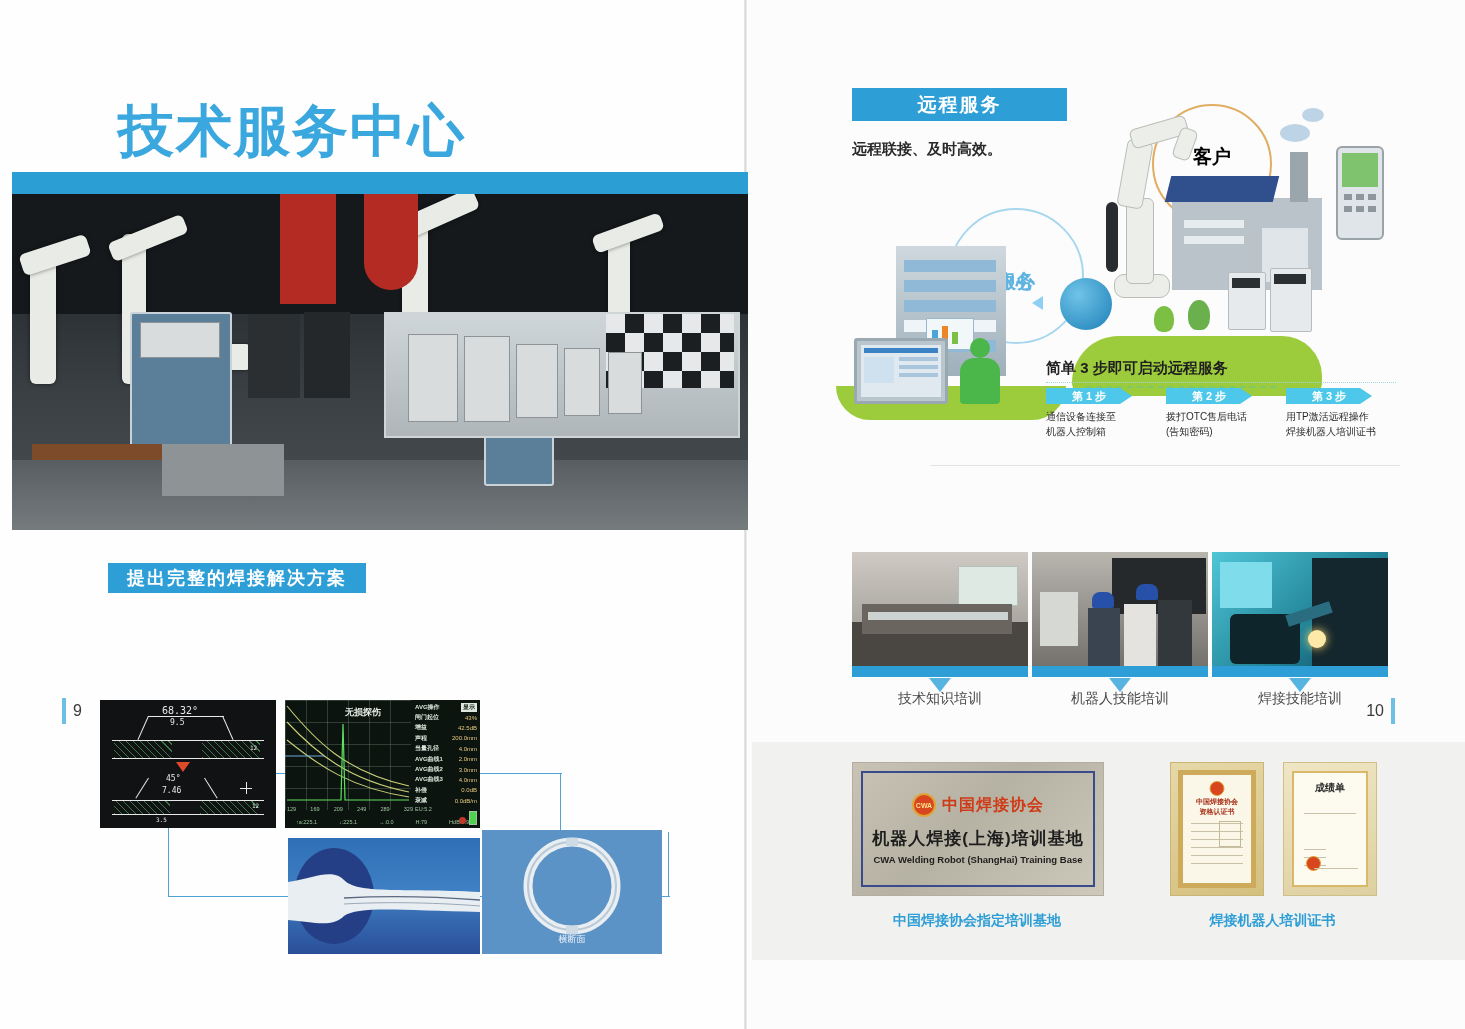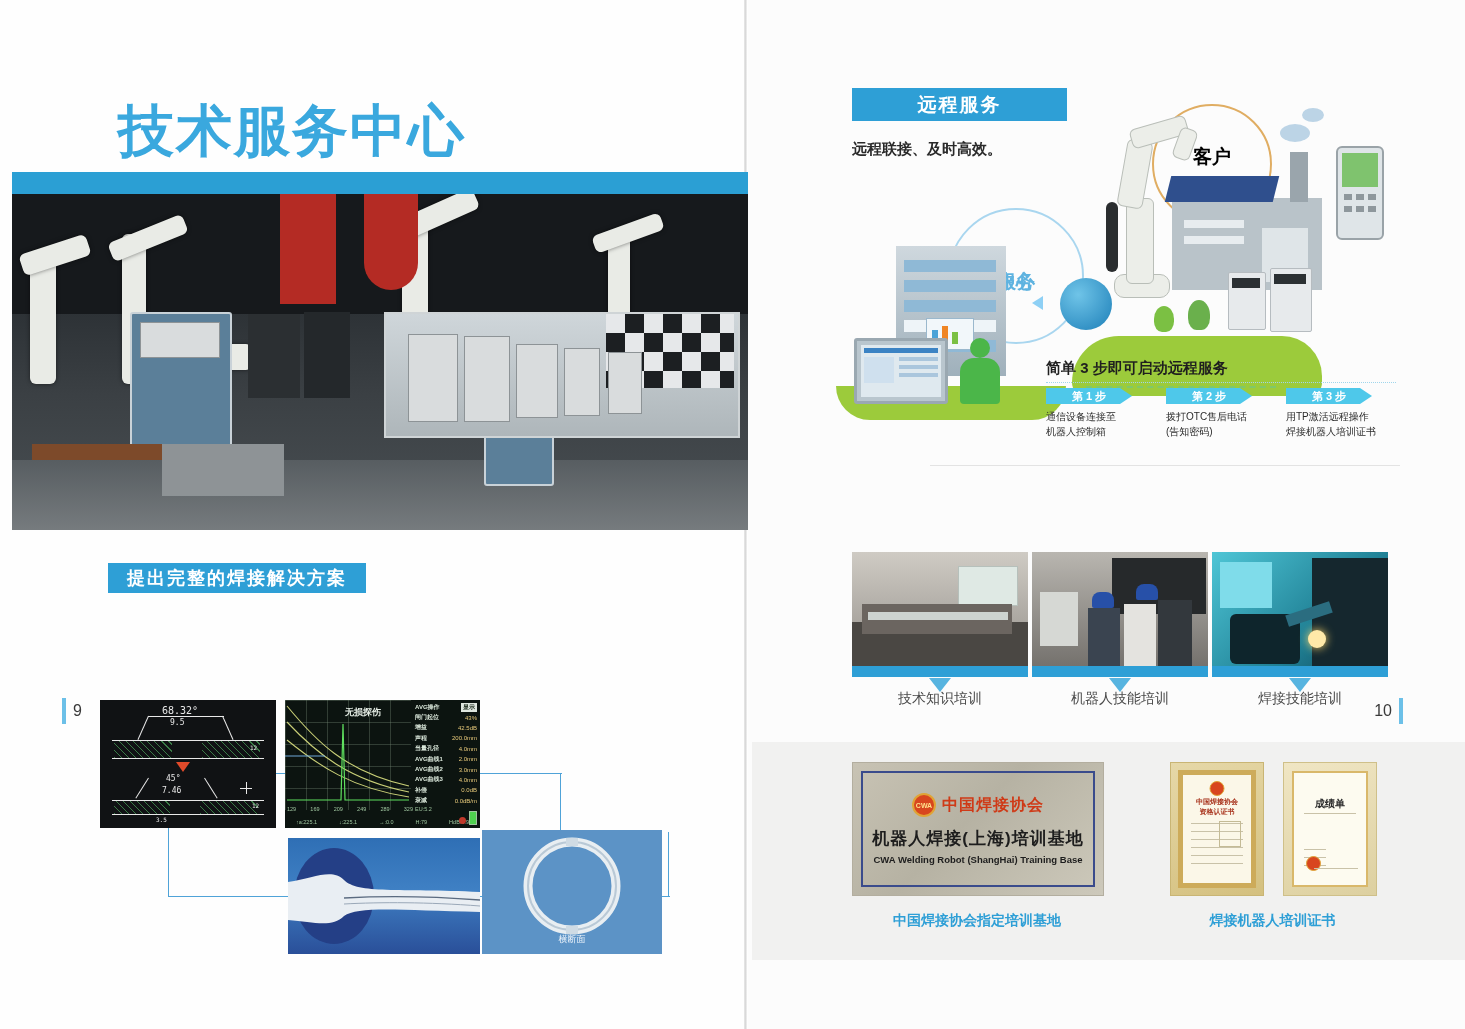--- a/index.html
+++ b/index.html
@@ -177,21 +177,21 @@
   .certB-in{position:absolute;left:8px;top:8px;right:8px;bottom:8px;background:#fdfbf0;
     border:2px solid #d9b86a;}
   .cert-t{position:absolute;width:100%;text-align:center;font-size:7px;font-weight:bold;color:#a8331c;}
   .cert-t2{position:absolute;width:100%;text-align:center;font-size:10px;font-weight:bold;color:#2b2b2b;}
   .cert-rule{position:absolute;height:1px;background:#c9c2a8;}
 
   
   .pg{position:absolute;bottom:30px;font-size:16px;color:#3a3a3a;display:flex;align-items:center;gap:7px;}
   .pg-bar{width:4px;height:26px;background:#6cc0e8;}
   .pg-left{left:62px;}
-  .pg-right{right:62px;gap:7px;}
+  .pg-right{right:70px;gap:7px;}
 </style>
 </head>
 <body>
 
 <div class="page">
   <div class="paper-l"></div>
   <div class="paper-r"></div>
   <div class="gutter"></div>
 
   <div class="main-title">技术服务中心</div>
@@ -534,21 +534,21 @@
       <div class="cert-rule" style="left:8px;top:56px;right:8px;"></div>
       <div class="cert-rule" style="left:8px;top:64px;right:8px;"></div>
       <div class="cert-rule" style="left:8px;top:72px;right:8px;"></div>
       <div class="cert-rule" style="left:8px;top:80px;right:8px;"></div>
       <div class="cert-rule" style="left:8px;top:88px;right:8px;"></div>
       <div style="position:absolute;right:10px;top:46px;width:20px;height:24px;border:1px solid #c4bb96;"></div>
     </div>
   </div>
   <div class="certB">
     <div class="certB-in">
-      <div class="cert-t2" style="top:24px;">成绩单</div>
+      <div class="cert-t2" style="top:8px;">成绩单</div>
       <div class="cert-rule" style="left:10px;top:40px;right:10px;"></div>
       <div class="cert-rule" style="left:10px;top:76px;right:40px;"></div>
       <div class="cert-rule" style="left:10px;top:84px;right:40px;"></div>
       <div class="cert-rule" style="left:10px;top:92px;right:40px;"></div>
       <div style="position:absolute;left:12px;bottom:14px;width:13px;height:13px;border-radius:50%;background:#d8461f;border:1px solid #e0a436;"></div>
       <div class="cert-rule" style="right:8px;bottom:16px;width:44px;"></div>
     </div>
   </div>
   <div class="cert-cap" style="left:1170px;top:912px;width:205px;">焊接机器人培训证书</div>
 

